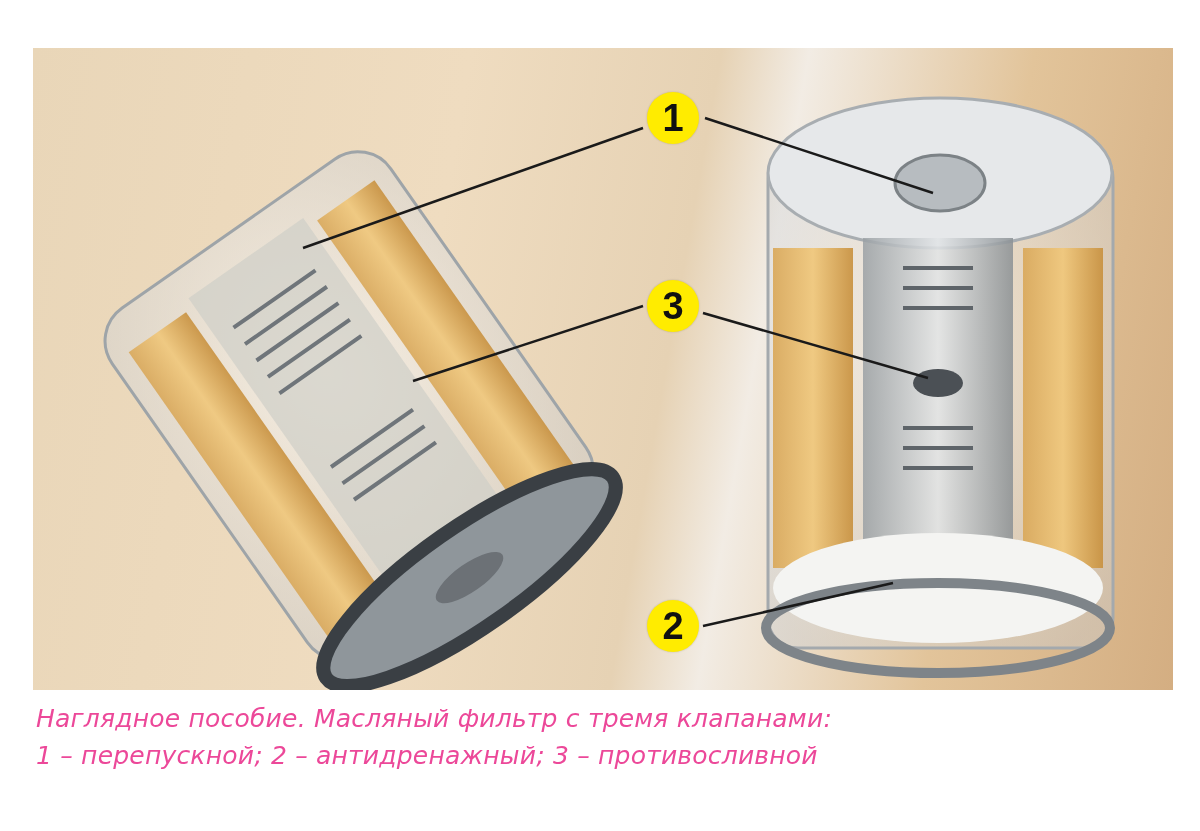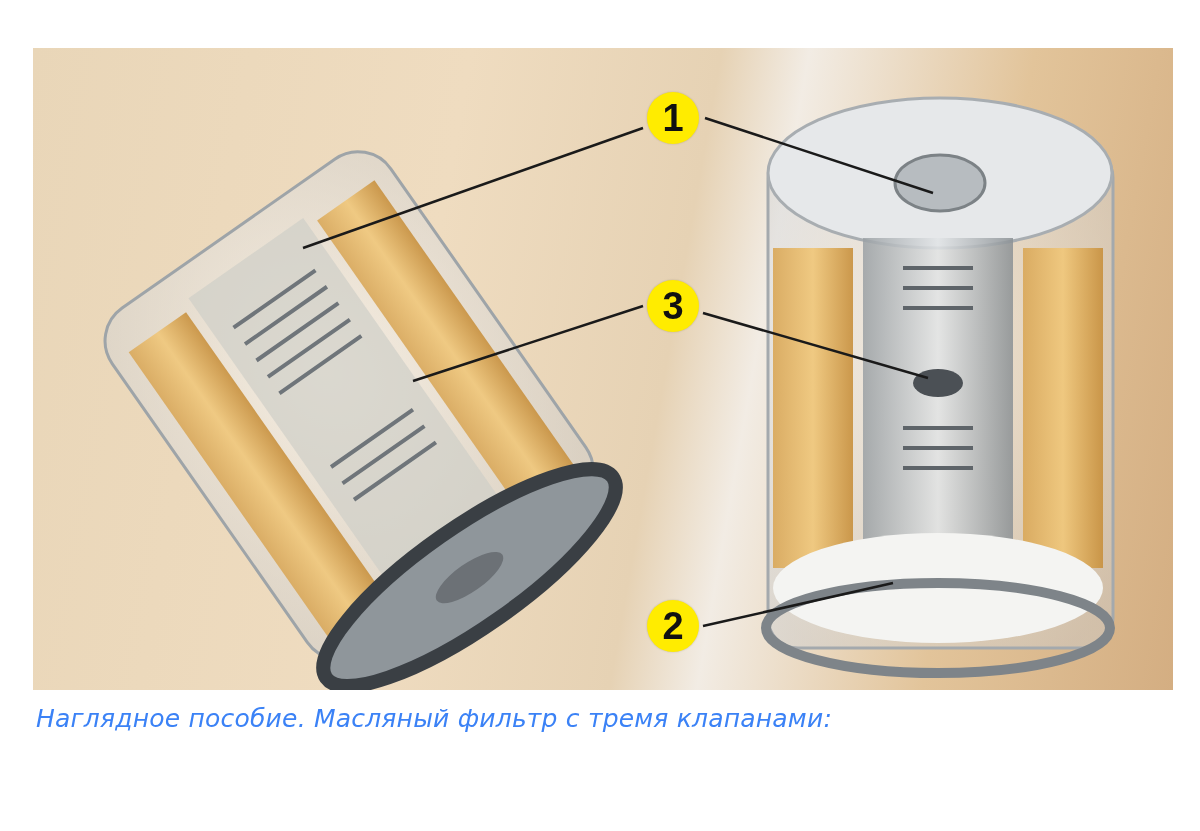--- a/index.html
+++ b/index.html
@@ -1,19 +1,19 @@
 <!DOCTYPE html>
 <html><head>
 <meta charset="utf-8">
 <style>
   html, body { margin:0; padding:0; background:#ffffff; }
   body { width:1200px; height:831px; position:relative; overflow:hidden; font-family:"DejaVu Sans", sans-serif; }
   .photo { position:absolute; left:33px; top:48px; width:1140px; height:642px; overflow:hidden;
     background: linear-gradient(100deg, #e9d6b8 0%, #efdcc0 35%, #e6d2b4 55%, #f2ece4 62%, #e2c49a 80%, #d4ae82 100%); }
-  .caption { position:absolute; left:36px; top:700px; width:1100px; color:#3b82f6; font-style:italic; font-size:25px; line-height:37px; font-family:"DejaVu Sans", sans-serif; letter-spacing:0.2px; }
+  .caption { position:absolute; left:36px; top:700px; width:1100px; color:#ec4899; font-style:italic; font-size:25px; line-height:37px; font-family:"DejaVu Sans", sans-serif; letter-spacing:0.2px; }
   .callout { position:absolute; width:52px; height:52px; border-radius:50%; background:#ffec00; color:#111; font-weight:bold; font-size:38px; line-height:52px; text-align:center; font-family:"Liberation Sans", sans-serif; box-shadow:0 0 2px rgba(0,0,0,0.2); }
   svg.art { position:absolute; left:0; top:0; }
 </style>
 </head>
 <body>
 
 <div class="photo">
   <svg class="art" width="1140" height="642" viewBox="0 0 1140 642">
     <defs>
       <linearGradient id="paper" x1="0" x2="1">
@@ -70,13 +70,14 @@
     </g>
   </svg>
 
   <div class="callout" style="left:614px; top:44px;">1</div>
   <div class="callout" style="left:614px; top:232px;">3</div>
   <div class="callout" style="left:614px; top:552px;">2</div>
 </div>
 
 <div class="caption">
   <div>Наглядное пособие. Масляный фильтр с тремя клапанами:</div>
+  <div>1 – перепускной; 2 – антидренажный; 3 – противосливной</div>
 </div>
 
 </body></html>

